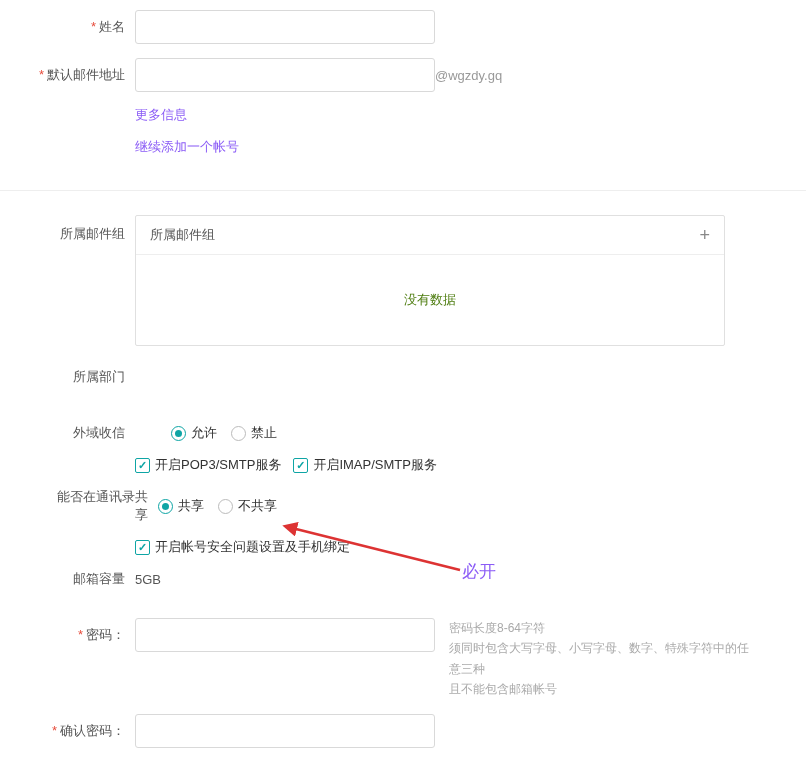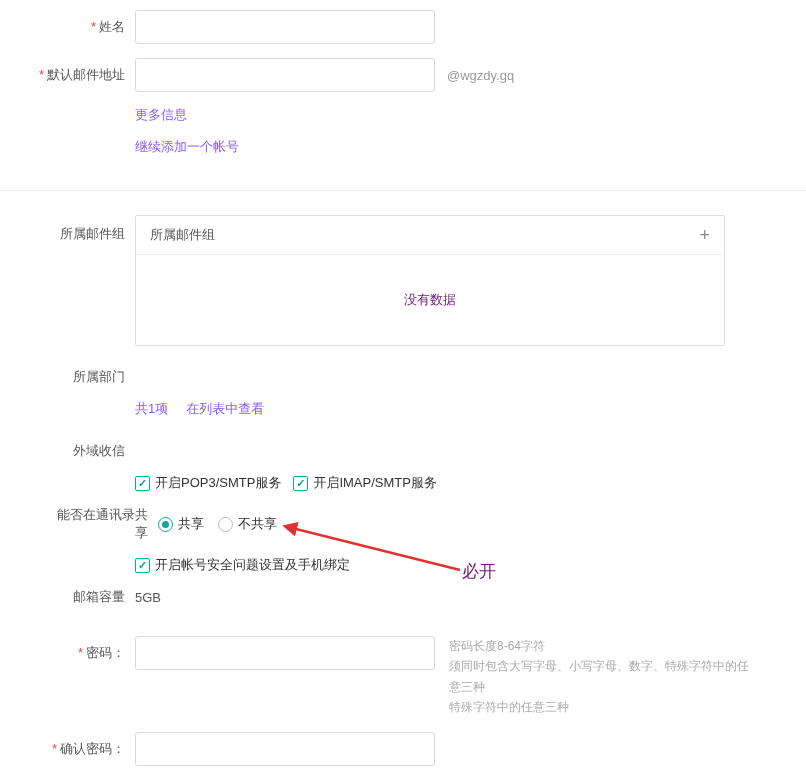--- a/index.html
+++ b/index.html
@@ -34,21 +34,20 @@
   .text-input {
     width: 300px;
     height: 34px;
     border: 1px solid #d9d9d9;
     border-radius: 3px;
     padding: 0 10px;
     font-size: 13px;
     outline: none;
   }
   .suffix-text {
-    margin-left: 12px;
     color: #999;
     font-size: 13px;
   }
   .link {
     color: #8b5cf6;
     font-size: 13px;
     cursor: pointer;
     margin-right: 18px;
   }
   .divider {
@@ -72,21 +71,21 @@
   }
   .plus-icon {
     font-size: 18px;
     color: #888;
     cursor: pointer;
     line-height: 1;
   }
   .group-empty {
     text-align: center;
     padding: 36px 0;
-    color: #701a75;
+    color: #4d7c0f;
     font-size: 13px;
   }
   .dept-tag {
     display: inline-flex;
     align-items: center;
     background: #f4f4f4;
     border-radius: 3px;
     padding: 4px 8px;
     font-size: 13px;
     color: #555;
@@ -147,21 +146,21 @@
   }
   .static-val { color: #555; font-size: 13px; }
   .hint-text {
     color: #aaa;
     font-size: 12px;
     line-height: 1.7;
     max-width: 310px;
   }
   .annotation {
     position: absolute;
-    color: #701a75;
+    color: #8b5cf6;
     font-size: 17px;
     pointer-events: none;
   }
   .arrow-svg {
     position: absolute;
     pointer-events: none;
   }
   .sub-links-row {
     display:flex;
     margin-bottom:14px;
@@ -216,28 +215,36 @@
         </div>
       </div>
     </div>
 
     <div class="row" style="margin-top:22px;">
       <div class="label-col">所属部门</div>
     </div>
 
     <div class="sub-links-row">
       <div class="label-col"></div>
-      <div class="field-col">
-        <span class="link">共1项</span>
-        <span class="link">在列表中查看</span>
-      </div>
     </div>
 
     <div class="row" style="margin-top:24px;gap:36px;">
       <div class="label-col">外域收信</div>
+      <div class="field-col">
+        <span class="radio-wrap">
+          <span class="radio-circle selected">
+              <span class="radio-dot"></span>
+            </span>
+          <span>允许</span>
+        </span>
+        <span class="radio-wrap">
+          <span class="radio-circle"></span>
+          <span>禁止</span>
+        </span>
+      </div>
     </div>
 
     <div class="row">
       <div class="label-col"></div>
       <div class="field-col">
         <span class="checkbox-wrap">
           <span class="checkbox-box">✓</span>
           <span>开启POP3/SMTP服务</span>
         </span>
         <span class="checkbox-wrap">
@@ -280,21 +287,21 @@
       </div>
     </div>
 
     <div class="row" style="margin-top:30px; align-items:flex-start;">
       <div class="label-col" style="padding-top:8px;"><span class="req">*</span><span>密码：</span></div>
       <div class="field-col" style="align-items:flex-start;">
         <input class="text-input" type="password" style="">
         <div class="hint-text" style="margin-left:14px;">
           <div>密码长度8-64字符</div>
           <div>须同时包含大写字母、小写字母、数字、特殊字符中的任意三种</div>
-          <div>特殊字符中的任意三种</div>
+          <div>且不能包含邮箱帐号</div>
         </div>
       </div>
     </div>
 
     <div class="row">
       <div class="label-col"><span class="req">*</span><span>确认密码：</span></div>
       <div class="field-col">
         <input class="text-input" type="password" style="">
       </div>
     </div>

